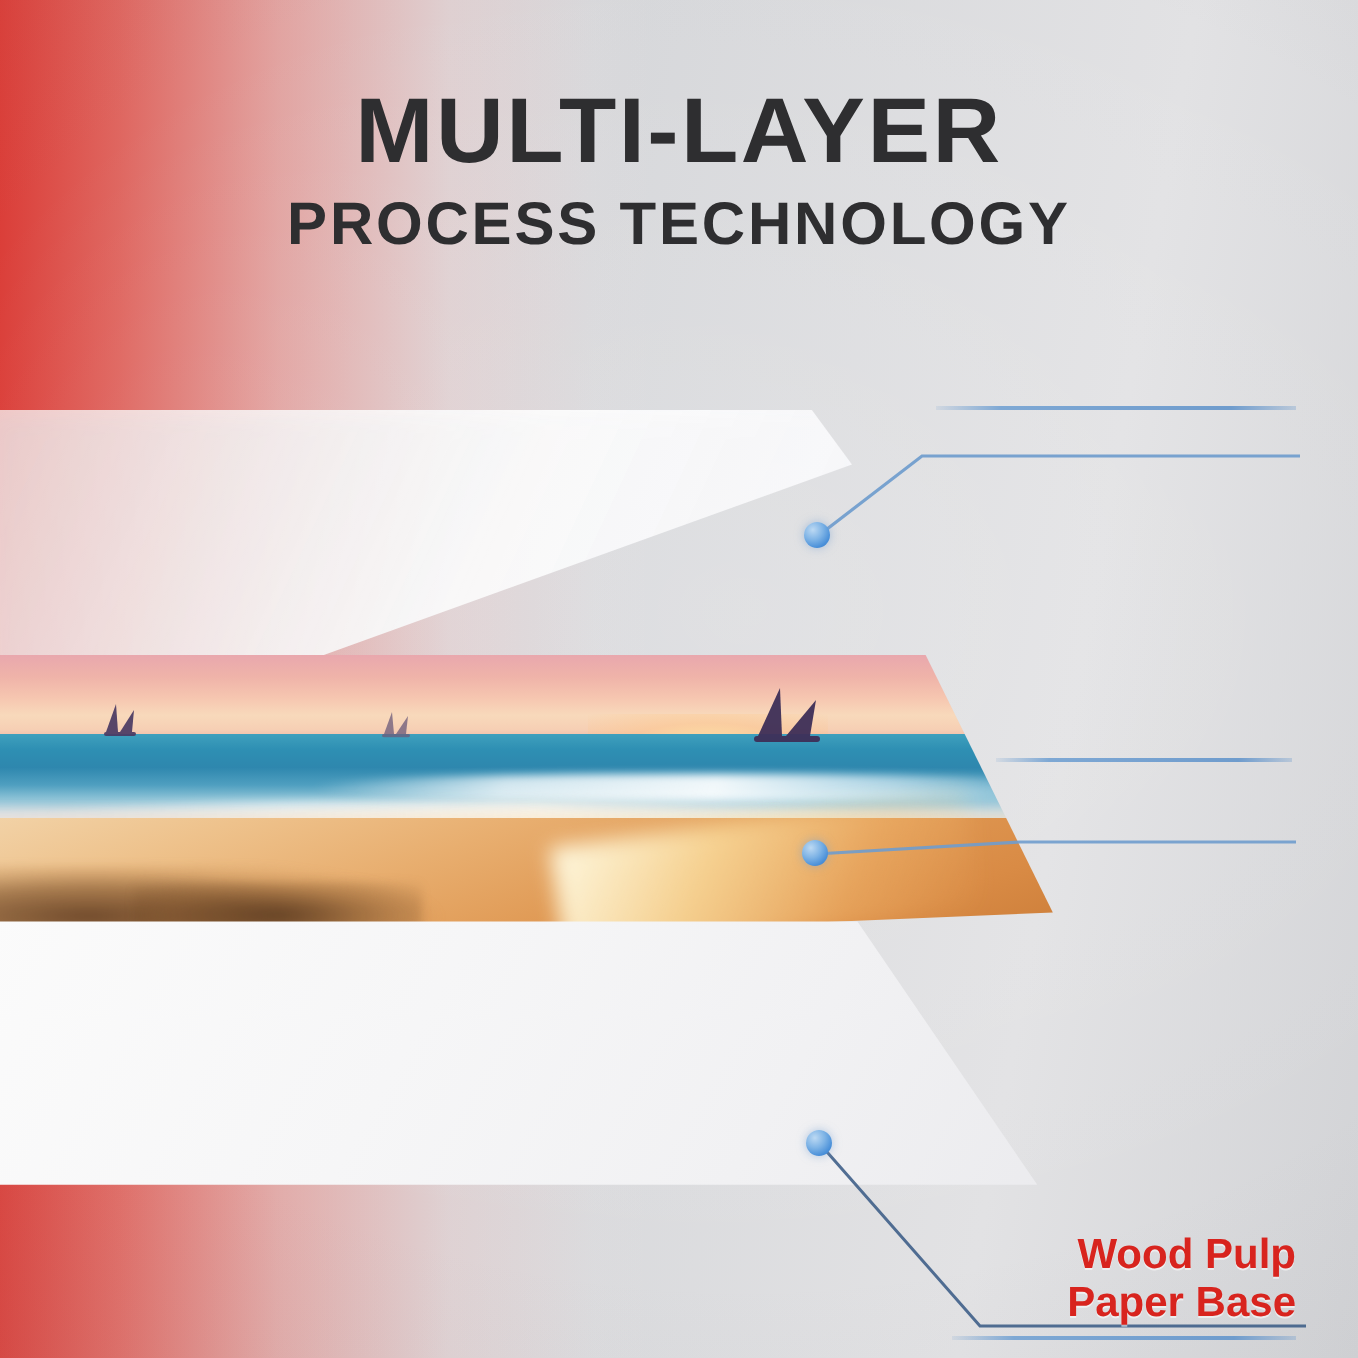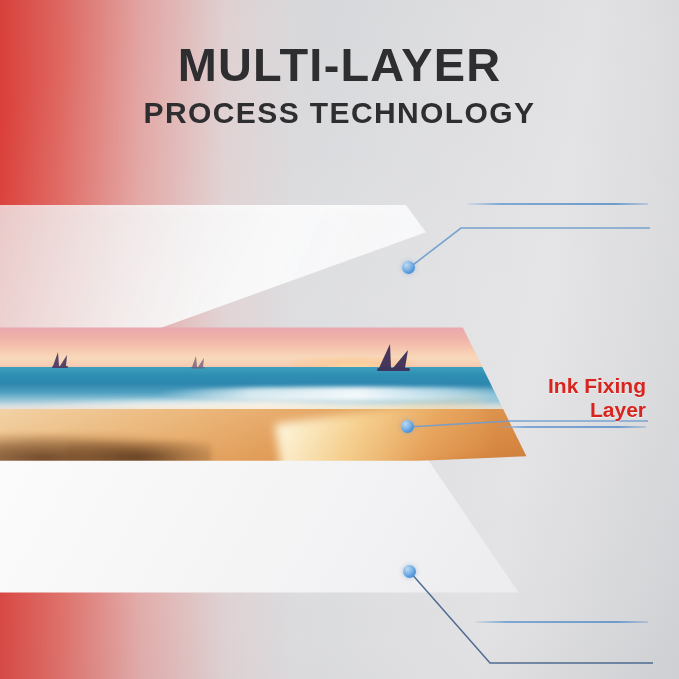--- a/index.html
+++ b/index.html
@@ -341,22 +341,22 @@
 
   <div class="dot" id="dot-glossy"></div>
   <div class="dot" id="dot-ink"></div>
   <div class="dot" id="dot-paper"></div>
 
   <div class="callout" id="callout-glossy">
     <div class="callout-rule"></div>
   </div>
 
   <div class="callout" id="callout-ink">
-    <div class="callout-text">Ink Fixing
-Layer</div>
     <div class="callout-rule"></div>
   </div>
 
   <div class="callout" id="callout-paper">
+    <div class="callout-text">Wood Pulp
+Paper Base</div>
     <div class="callout-rule"></div>
   </div>
 
 </div>
 
 </body></html>

